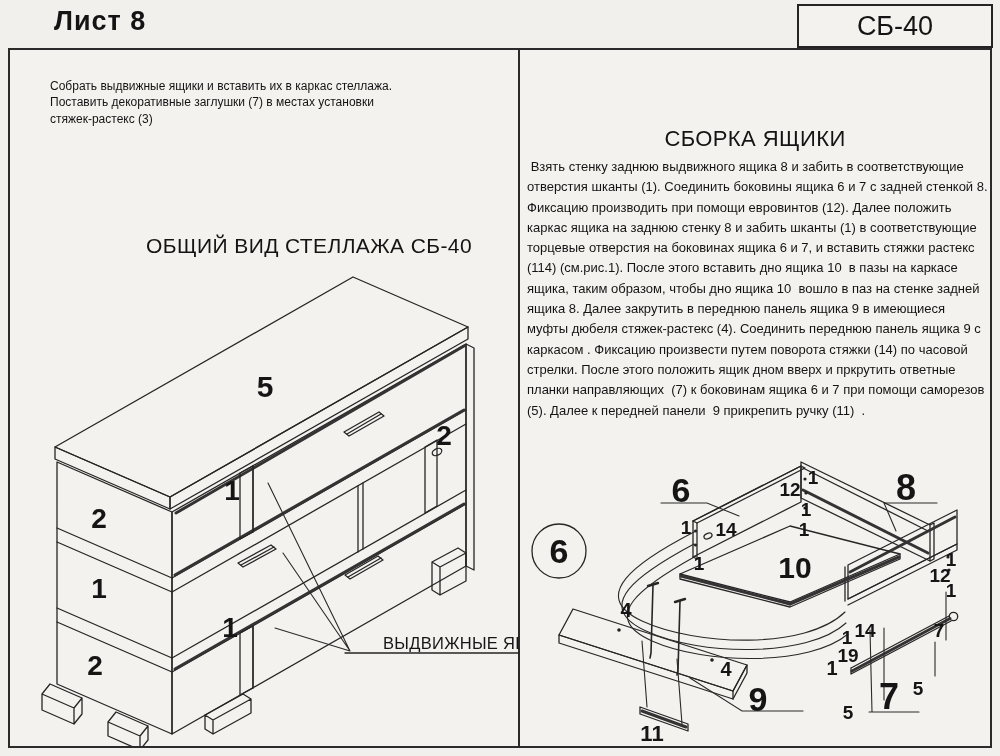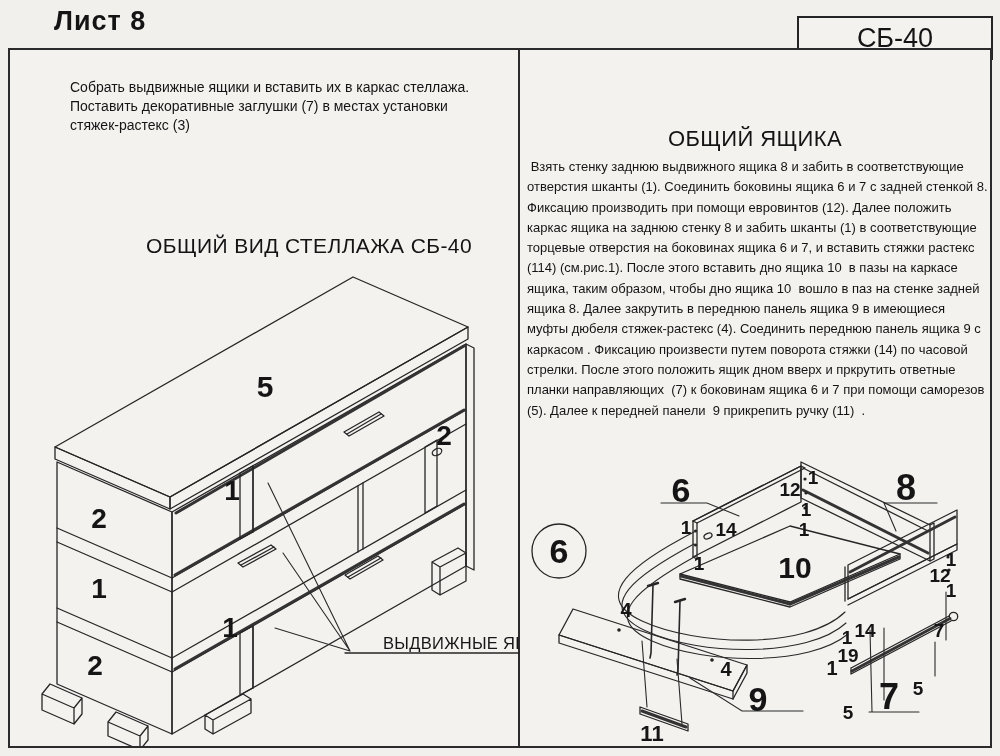--- a/index.html
+++ b/index.html
@@ -6,29 +6,29 @@
   body{
     width:1000px;height:756px;position:relative;overflow:hidden;
     background:#f1f0ed;color:#141414;
     font-family:"Liberation Sans", sans-serif;
   }
   .abs{position:absolute;}
   #sheet-label{left:54px;top:6px;font-size:27px;font-weight:bold;letter-spacing:1px;}
   #model-badge{
     left:797px;top:4px;width:192px;height:40px;border:2px solid #242424;
     display:flex;align-items:center;justify-content:center;
-    font-size:27px;background:#f3f2ef;margin-top:12px;
+    font-size:27px;background:#f3f2ef;
   }
   #main-frame{
     left:8px;top:48px;width:980px;height:696px;border:2px solid #2b2b2b;
     background:#f3f2ef;
   }
   #panel-divider{left:518px;top:48px;width:2px;height:700px;background:#2b2b2b;}
   #left-instructions{
-    left:70px;top:78px;width:440px;font-size:14px;line-height:1.36;
+    left:50px;top:78px;width:440px;font-size:12px;line-height:1.36;
     white-space:pre-line;
   }
   #view-title{left:60px;top:234px;width:412px;text-align:right;font-size:21px;letter-spacing:.4px;}
   #assembly-title{left:520px;top:126px;width:470px;text-align:center;font-size:22px;letter-spacing:.4px;}
   #assembly-body{
     left:527px;top:157px;width:461px;font-size:13px;line-height:20.3px;
     white-space:pre-wrap;
   }
   svg{position:absolute;}
   svg .ln{fill:none;stroke:#262626;stroke-width:1.3;stroke-linejoin:round;stroke-linecap:round;}
@@ -45,21 +45,21 @@
 <div class="abs" id="model-badge">СБ-40</div>
 
 <div class="abs" id="main-frame"></div>
 <div class="abs" id="panel-divider"></div>
 
 <div class="abs" id="left-instructions">Собрать выдвижные ящики и вставить их в каркас стеллажа.
 Поставить декоративные заглушки (7) в местах установки
 стяжек-растекс (3)</div>
 <div class="abs" id="view-title">ОБЩИЙ ВИД СТЕЛЛАЖА СБ-40</div>
 
-<div class="abs" id="assembly-title">ОБЩИЙ ЯЩИКА</div>
+<div class="abs" id="assembly-title">СБОРКА ЯЩИКИ</div>
 <div class="abs" id="assembly-body"> Взять стенку заднюю выдвижного ящика 8 и забить в соответствующие отверстия шканты (1). Соединить боковины ящика 6 и 7 с задней стенкой 8. Фиксацию производить при помощи евровинтов (12). Далее положить каркас ящика на заднюю стенку 8 и забить шканты (1) в соответствующие  торцевые отверстия на боковинах ящика 6 и 7, и вставить стяжки растекс (114) (см.рис.1). После этого вставить дно ящика 10  в пазы на каркасе ящика, таким образом, чтобы дно ящика 10  вошло в паз на стенке задней ящика 8. Далее закрутить в переднюю панель ящика 9 в имеющиеся муфты дюбеля стяжек-растекс (4). Соединить переднюю панель ящика 9 с каркасом . Фиксацию произвести путем поворота стяжки (14) по часовой стрелки. После этого положить ящик дном вверх и пркрутить ответные планки направляющих  (7) к боковинам ящика 6 и 7 при помощи саморезов (5). Далее к передней панели  9 прикрепить ручку (11)  .</div>
 
 <svg style="left:8px;top:48px;" width="511" height="698" viewBox="8 48 511 698">
 
   <g class="ln">
     <path d="M170,497 L55,447 L353,277 L468,327 Z"></path>
     <path d="M170,497 L468,327 L468,339 L170,509 Z"></path>
     <path d="M170,497 L55,447 L55,459 L170,509 Z"></path>
   </g>
 

